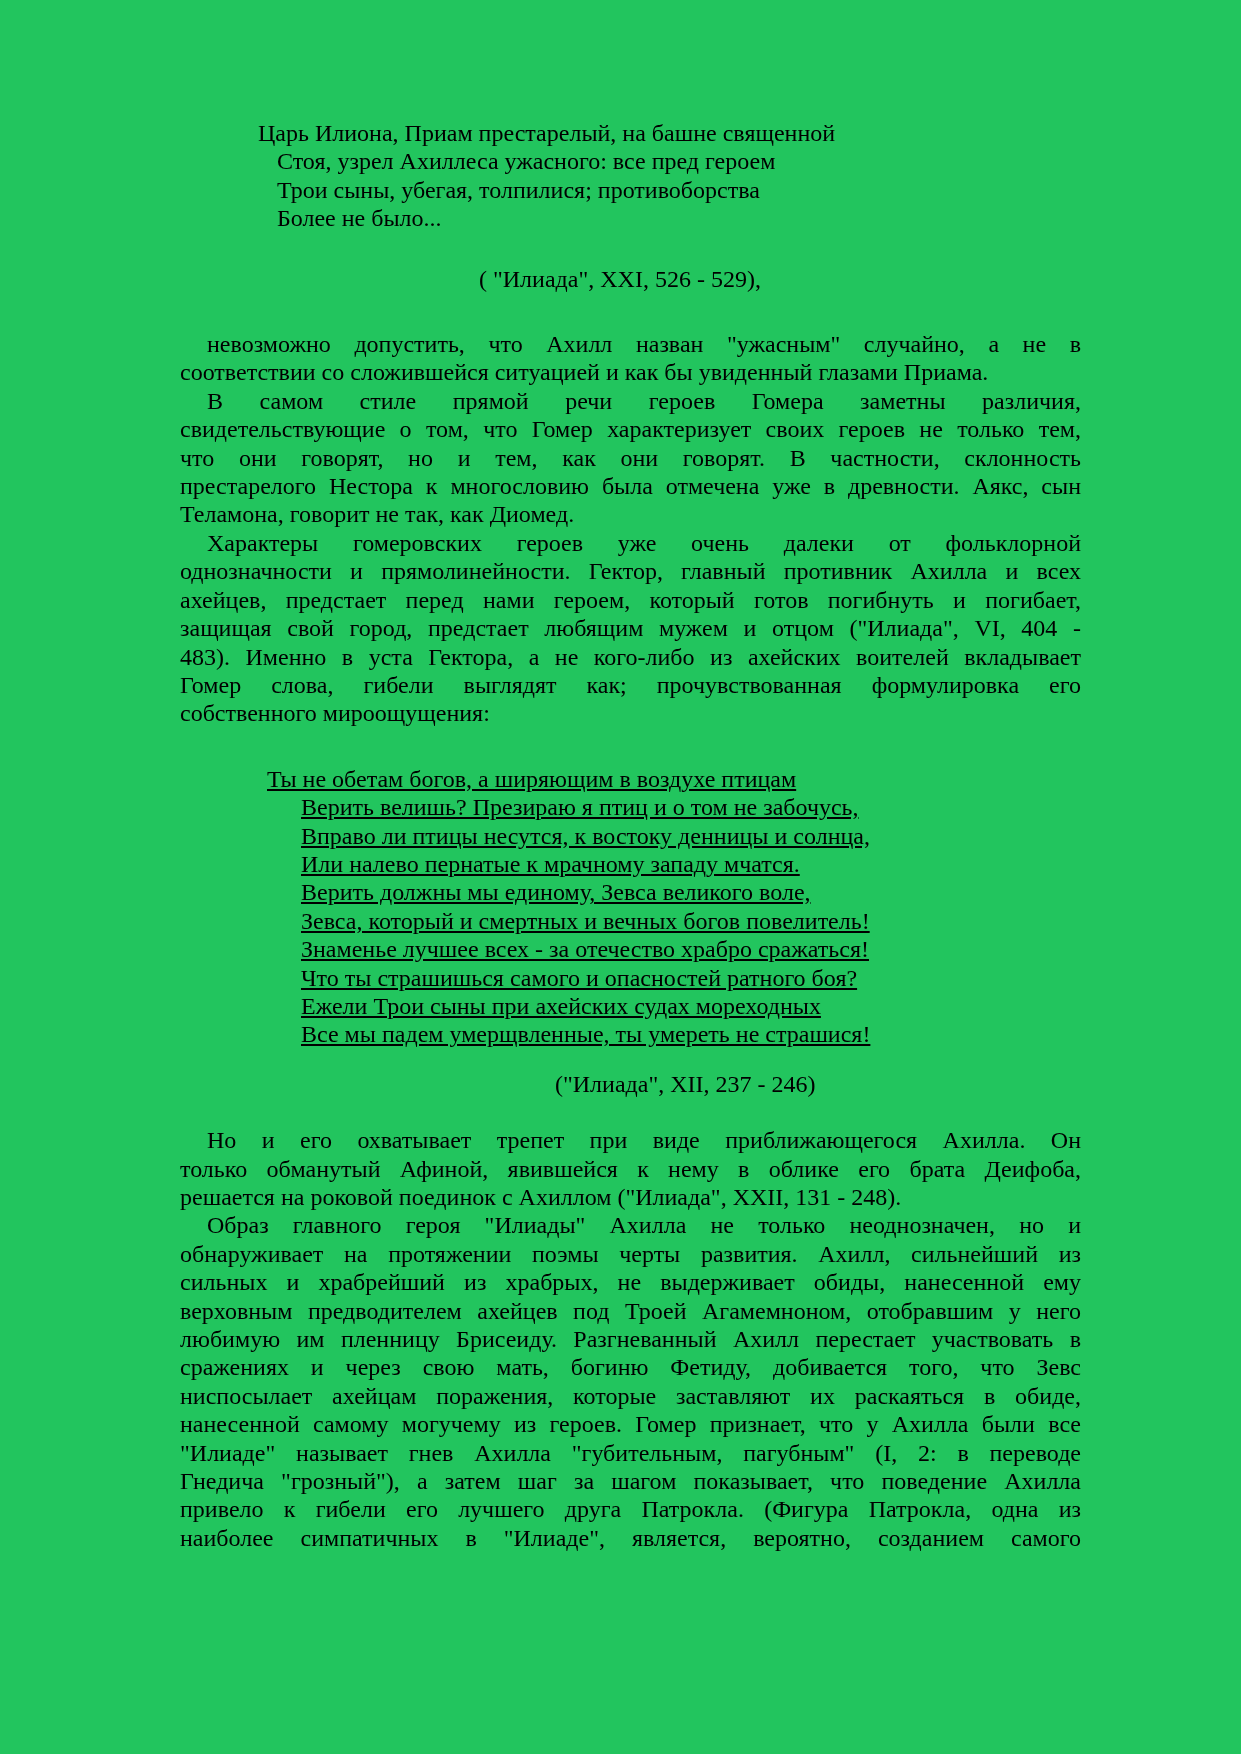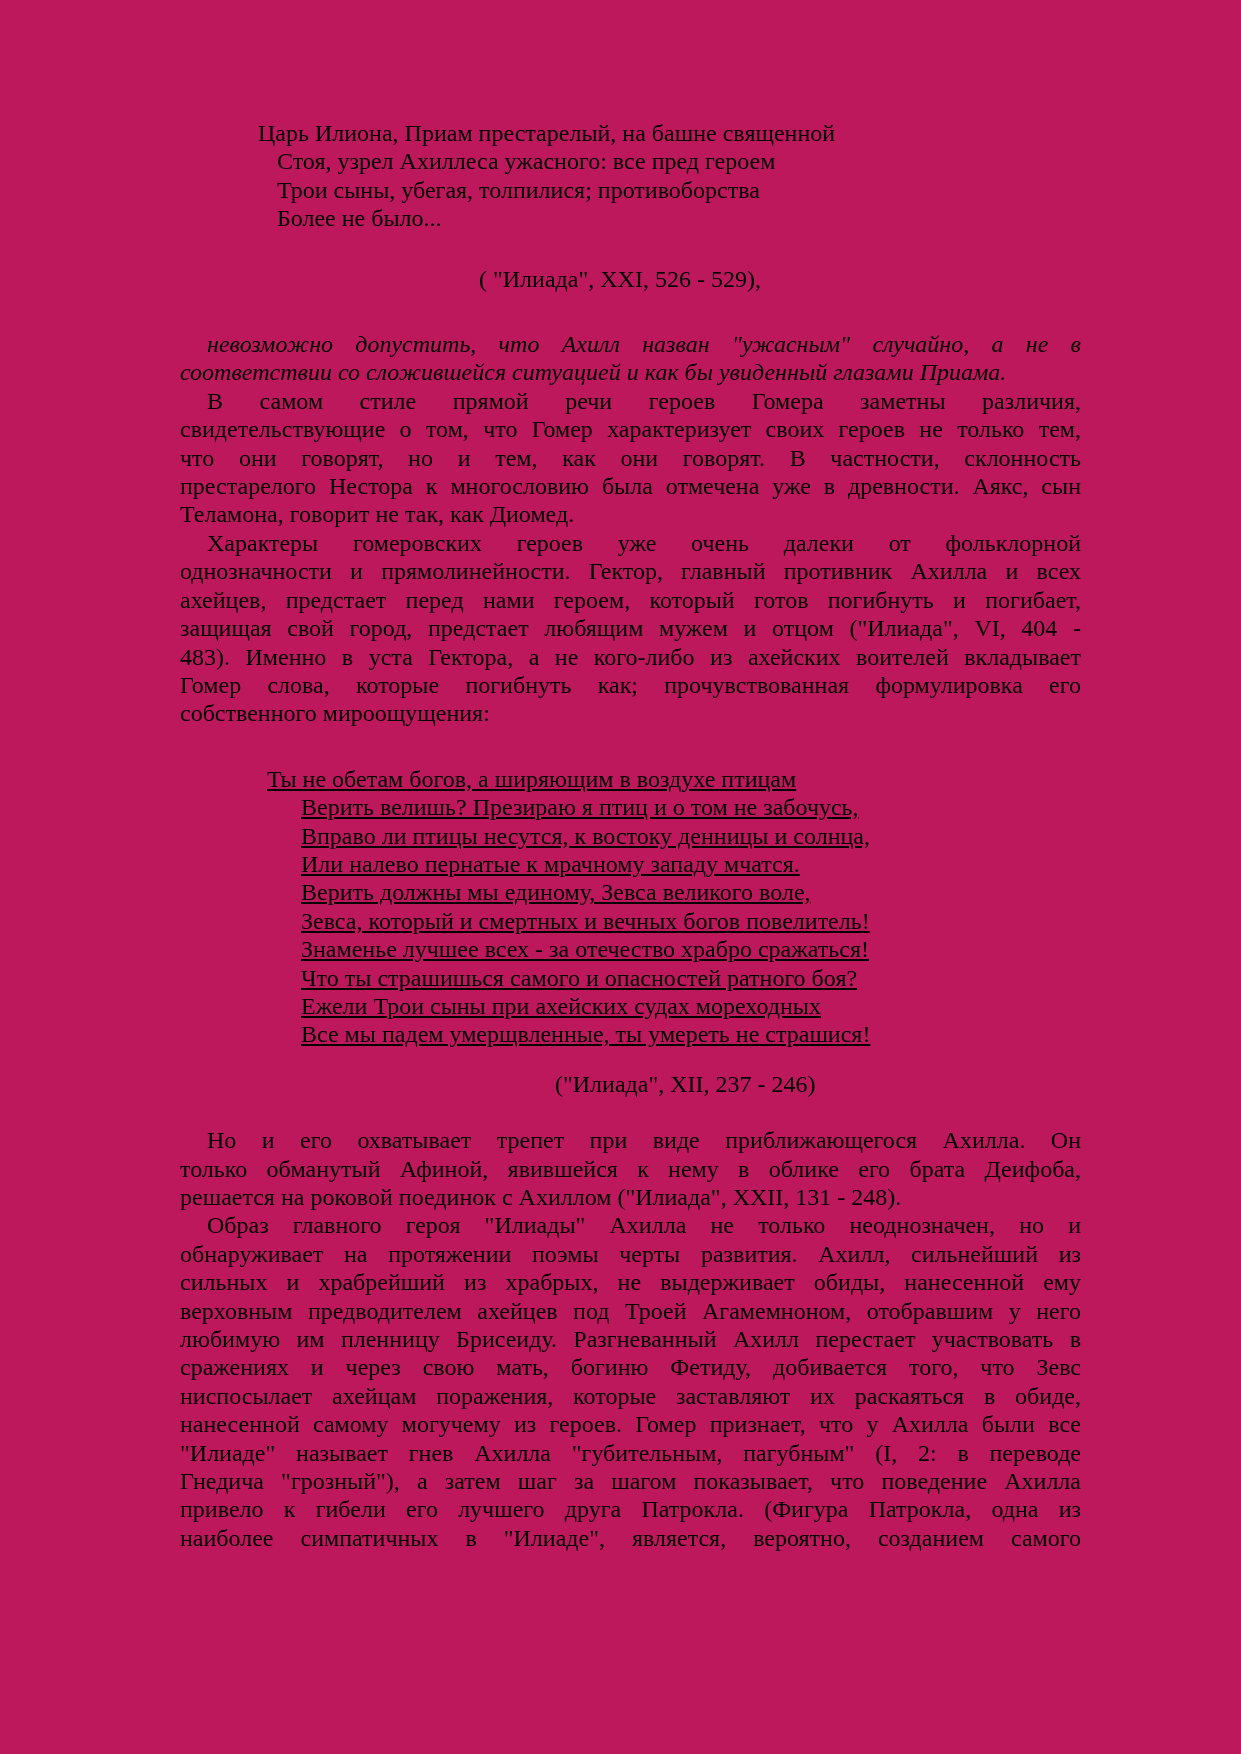--- a/index.html
+++ b/index.html
@@ -6,21 +6,21 @@
     margin: 0;
     padding: 0;
     background: #ffffff;
   }
   .page {
     position: relative;
     width: 1241px;
     height: 1754px;
     box-sizing: border-box;
     padding: 119px 160px 0 180px;
-    background: #be185d;
+    background: #22c55e;
     color: #000000;
     font-family: "Liberation Serif", "DejaVu Serif", serif;
     font-size: 24px;
     line-height: 28.4px;
     overflow: hidden;
   }
   .line { margin: 0; }
   
   .jline {
     text-align: justify;
@@ -31,21 +31,21 @@
 
   .verse-1 { margin-left: 97px; }
   .verse-1 .first { margin-left: -19px; }
 
   .verse-2 { margin-top: 37px; margin-left: 121px; text-decoration: underline; }
   .verse-2 .first { margin-left: -34px; }
 
   .citation-1 { margin-top: 32px; margin-left: 299px; }
   .citation-2 { margin-top: 21px; margin-left: 375px; }
 
-  .para-lead { margin-top: 37px; font-style: italic; }
+  .para-lead { margin-top: 37px; }
   .para-4 { margin-top: 28px; }
 </style>
 </head>
 <body>
 
 <div class="page">
 
   <div class="verse-1">
     <div class="line first">Царь Илиона, Приам престарелый, на башне священной</div>
     <div class="line">Стоя, узрел Ахиллеса ужасного: все пред героем</div>
@@ -66,21 +66,21 @@
     <div class="line jline">престарелого  Нестора к многословию была отмечена уже в древности. Аякс, сын</div>
     <div class="line">Теламона, говорит не так, как Диомед.</div>
   </div>
 
   <div>
     <div class="line jline indent">Характеры  гомеровских  героев  уже  очень  далеки  от  фольклорной</div>
     <div class="line jline">однозначности  и  прямолинейности.  Гектор,  главный противник Ахилла и всех</div>
     <div class="line jline">ахейцев,  предстает  перед  нами героем, который готов погибнуть и погибает,</div>
     <div class="line jline">защищая  свой  город,  предстает  любящим мужем и отцом ("Илиада", VI, 404 -</div>
     <div class="line jline">483).  Именно в уста Гектора, а не кого-либо из ахейских воителей вкладывает</div>
-    <div class="line jline">Гомер  слова,  которые  погибнуть  как;  прочувствованная  формулировка  его</div>
+    <div class="line jline">Гомер  слова,  гибели  выглядят  как;  прочувствованная  формулировка  его</div>
     <div class="line">собственного мироощущения:</div>
   </div>
 
   <div class="verse-2">
     <div class="line first">Ты не обетам богов, а ширяющим в воздухе птицам</div>
     <div class="line">Верить велишь? Презираю я птиц и о том не забочусь,</div>
     <div class="line">Вправо ли птицы несутся, к востоку денницы и солнца,</div>
     <div class="line">Или налево пернатые к мрачному западу мчатся.</div>
     <div class="line">Верить должны мы единому, Зевса великого воле,</div>
     <div class="line">Зевса, который и смертных и вечных богов повелитель!</div>

